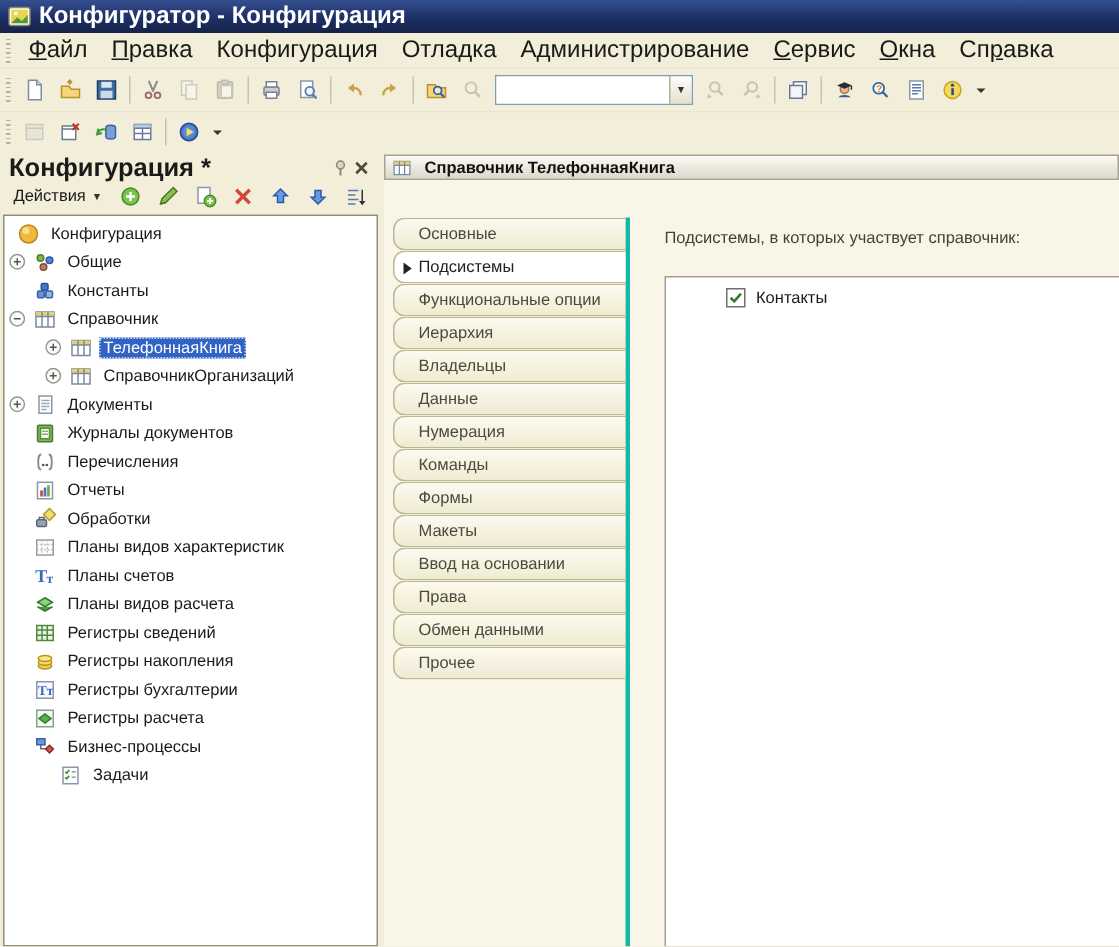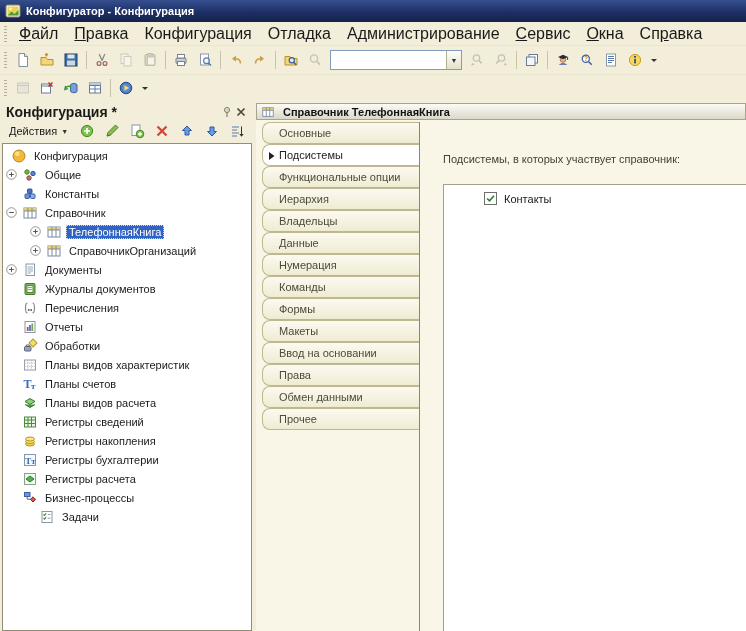--- a/index.html
+++ b/index.html
@@ -12,21 +12,21 @@
     position:relative;
   }
   svg { display:block; }
   .ico { display:inline-flex; width:16px; height:16px; align-items:center; justify-content:center; }
   .ico svg { width:16px; height:16px; }
 
   
   .titlebar {
     height:22px;
     background:linear-gradient(#35508f, #1d2f66 55%, #152248);
-    color:#fff; font-weight:bold; font-size:11px;
+    color:#fff; font-weight:bold; font-size:16px;
     display:flex; align-items:center; gap:5px; padding:0 5px;
   }
   
   .menubar {
     height:24px; display:flex; align-items:center;
     padding-left:2px; font-size:16px;
     border-bottom:1px solid #e9e5cf;
   }
   .grip { width:3px; height:16px; margin:0 4px 0 2px;
     background:repeating-linear-gradient(to bottom,#b6b296 0 1px,transparent 1px 3px); }
@@ -47,21 +47,21 @@
   .combo .arrow { width:15px; display:flex; align-items:center; justify-content:center;
     background:linear-gradient(#fdfdfb,#e4e0ca); border-left:1px solid #b3af94; font-size:7px; color:#333; }
 
   
   .main { position:absolute; top:100px; left:0; right:0; bottom:0; background:#f2eed9; }
 
   
   .left-panel { position:absolute; left:2px; top:3px; width:250px; bottom:0;
     display:flex; flex-direction:column; }
   .panel-header { height:18px; display:flex; align-items:center; gap:0; padding:0 4px;
-    font-weight:bold; font-size:14px; }
+    font-weight:bold; font-size:17px; }
   .panel-header .ph-title { flex:1; }
   .ph-btn { width:14px; height:14px; display:flex; align-items:center; justify-content:center; }
   .actions-bar { height:22px; display:flex; align-items:center; gap:3px; padding:0 2px 2px 2px; }
   .actions-label { display:flex; align-items:center; gap:4px; padding:2px 5px; font-size:11px; }
   .actions-label .dd { font-size:7px; color:#333; }
   .act-btn { width:22px; height:20px; display:flex; align-items:center; justify-content:center; }
   .tree { flex:1; background:#fff; border:1px solid #908d78; overflow:hidden; padding-top:2px; }
   .tree-row { height:19px; display:flex; align-items:center; }
   .tree-row .slot { width:15px; flex:0 0 15px; display:flex; align-items:center; justify-content:center; }
   .tree-row .t-ico { margin:0 4px 0 3px; }
@@ -72,21 +72,21 @@
   
   .splitter { position:absolute; left:252px; top:0; width:4px; bottom:0; background:#f2eed9; }
 
   
   .right-panel { position:absolute; left:256px; right:0; top:3px; bottom:0; }
   .doc-header { height:17px; display:flex; align-items:center; gap:7px; padding:0 3px;
     background:linear-gradient(#fcfbf6,#dbd8c9); border:1px solid #a6a392; font-weight:bold; font-size:11px; color:#111; }
   .doc-header .ico svg { width:14px; height:14px; }
   .doc-body { position:absolute; top:17px; left:0; right:0; bottom:0; background:#f9f6e7; }
 
-  .tabcol { position:absolute; left:6px; top:2px; width:158px; bottom:0; border-right:1px solid #14b8a6; }
+  .tabcol { position:absolute; left:6px; top:25px; width:158px; bottom:0; border-right:3px solid #14b8a6; }
   .tab { position:relative; height:22px; display:flex; align-items:center;
     padding-left:16px; border:1px solid #bdb890; border-right:none;
     border-radius:8px 0 0 8px; background:linear-gradient(#fcfaf0,#efebd3);
     color:#4c4a3a; margin-right:0; }
   .tab.selected { background:#fff; color:#222; }
   .tab .marker { position:absolute; left:5px; top:7px; width:7px; height:8px; }
 
   .content-label { position:absolute; left:187px; top:33px; color:#44432f; }
   .white-box { position:absolute; left:187px; top:64px; right:-1px; bottom:-1px;
     background:#fff; border:1px solid #a19e8b; }

